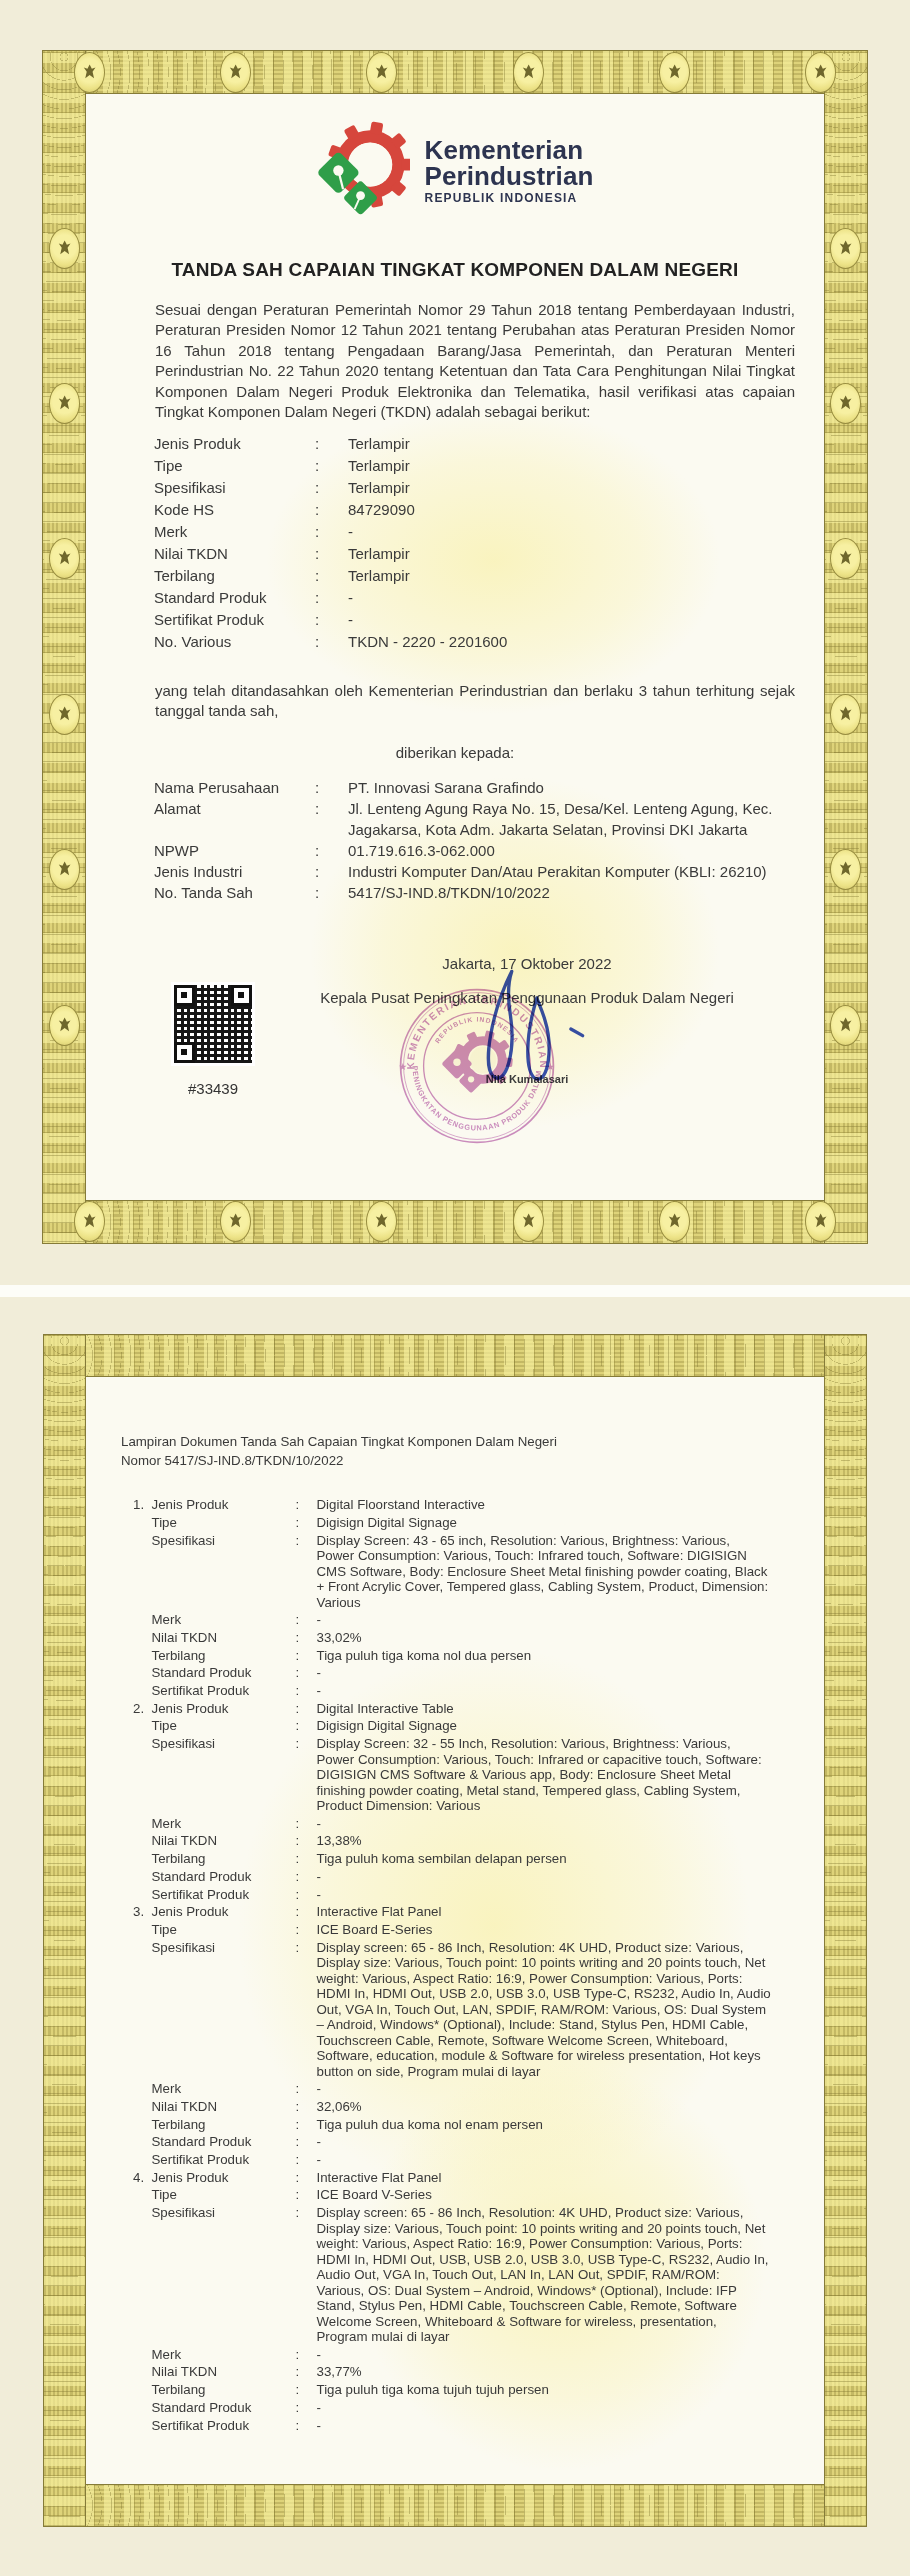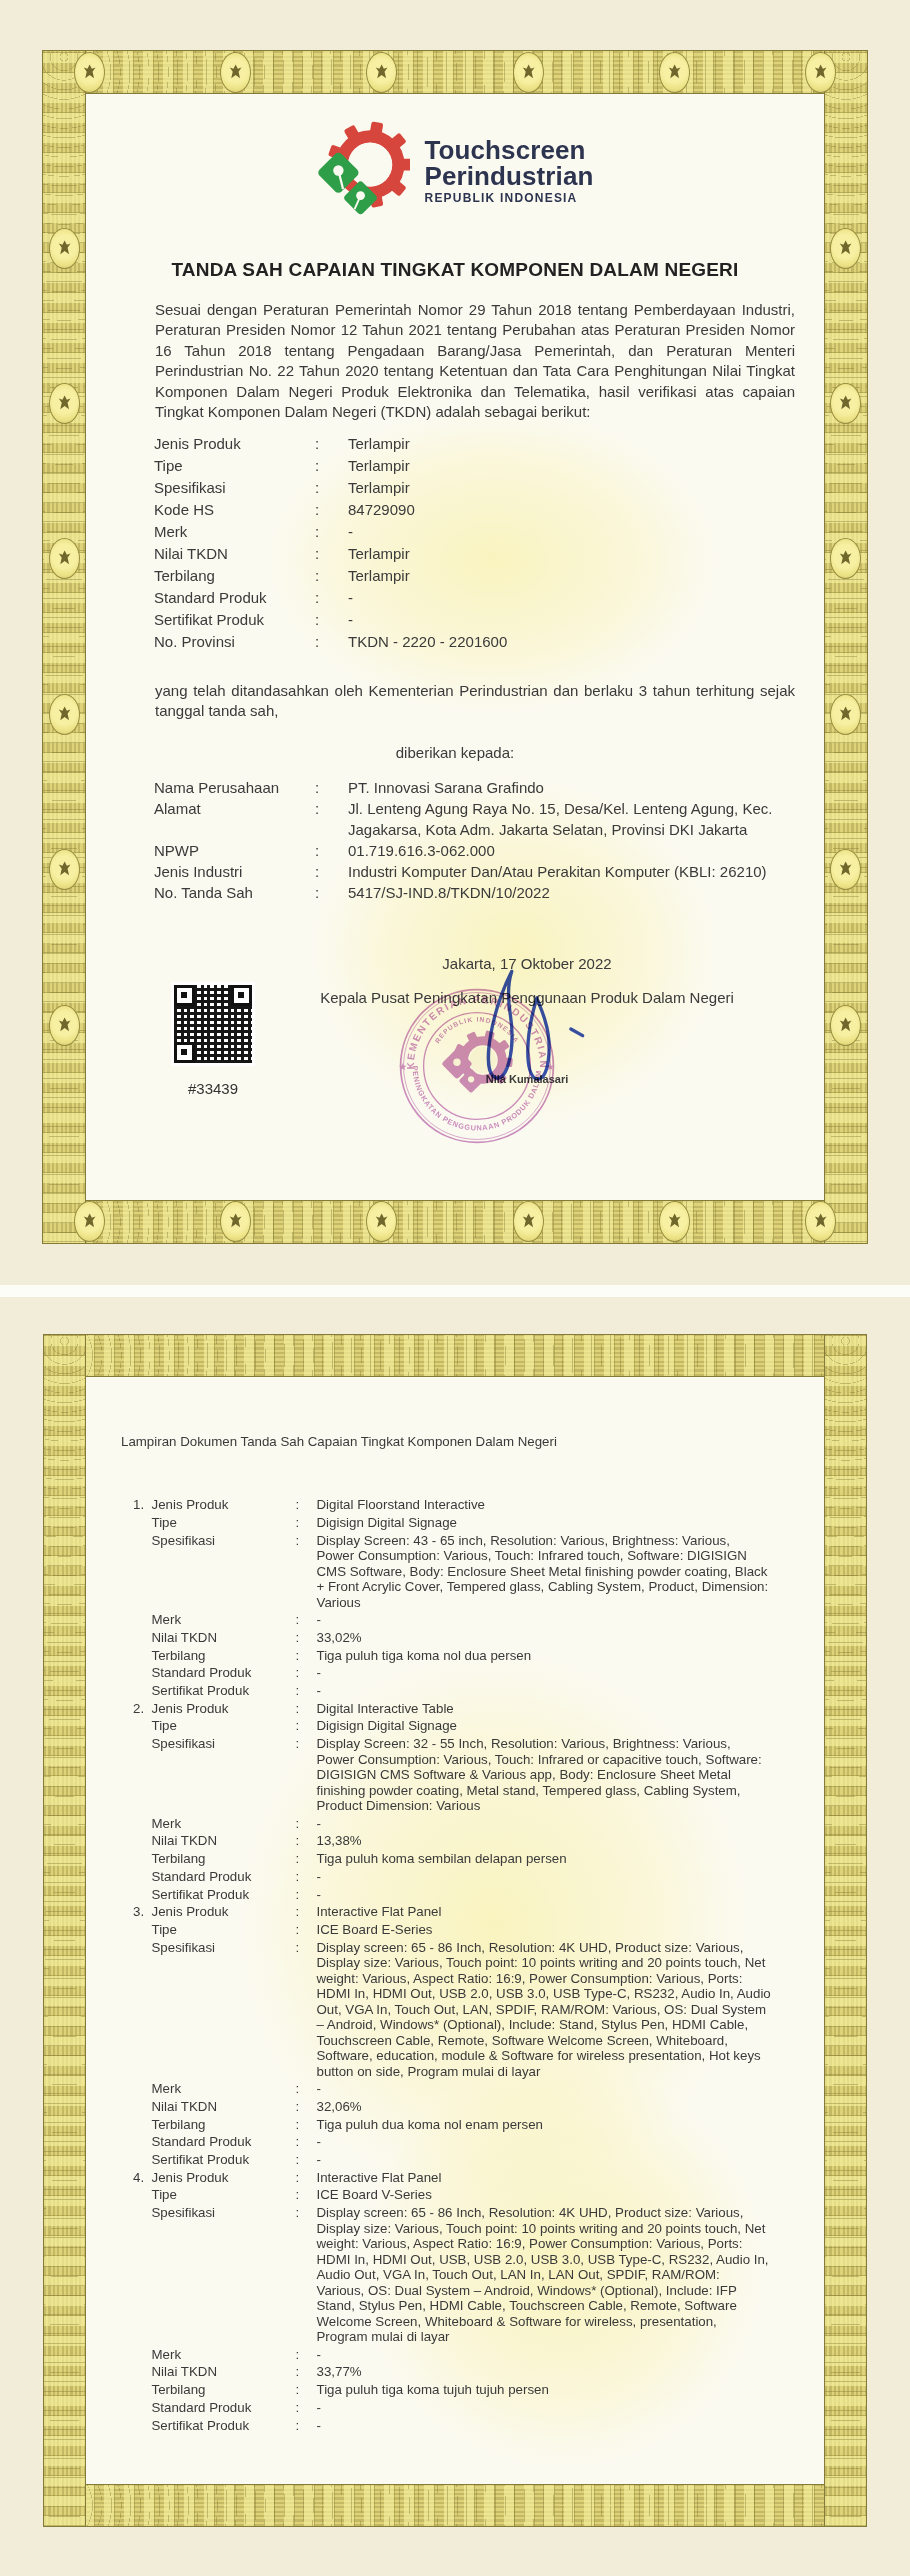--- a/index.html
+++ b/index.html
@@ -98,21 +98,21 @@
       <g>
         <rect x="8" y="50" width="42" height="42" rx="6" transform="rotate(45 29 71)" fill="#2f9e49"></rect>
         <circle cx="29" cy="68" r="7" fill="#fbfaf1"></circle>
         <rect x="27.5" y="68" width="3" height="26" fill="#fbfaf1" transform="rotate(-14 29 68)"></rect>
         <rect x="42" y="88" width="34" height="34" rx="5" transform="rotate(45 59 105)" fill="#2f9e49"></rect>
         <circle cx="59" cy="102" r="6" fill="#fbfaf1"></circle>
         <rect x="57.8" y="102" width="2.6" height="20" fill="#fbfaf1" transform="rotate(24 59 102)"></rect>
       </g>
     </svg>
     <div class="brand">
-      <div class="big">Touchscreen</div>
+      <div class="big">Kementerian</div>
       <div class="big">Perindustrian</div>
       <div class="small">REPUBLIK INDONESIA</div>
     </div>
   </div>
 
   <div class="abs title" style="top:209px;left:0;">TANDA SAH CAPAIAN TINGKAT KOMPONEN DALAM NEGERI</div>
 
   <div class="abs intro" style="top:250px;left:113px;width:640px;">Sesuai dengan Peraturan Pemerintah Nomor 29 Tahun 2018 tentang Pemberdayaan Industri, Peraturan Presiden Nomor 12 Tahun 2021 tentang Perubahan atas Peraturan Presiden Nomor 16 Tahun 2018 tentang Pengadaan Barang/Jasa Pemerintah, dan Peraturan Menteri Perindustrian No. 22 Tahun 2020 tentang Ketentuan dan Tata Cara Penghitungan Nilai Tingkat Komponen Dalam Negeri Produk Elektronika dan Telematika, hasil verifikasi atas capaian Tingkat Komponen Dalam Negeri (TKDN) adalah sebagai berikut:</div>
 
   <div class="abs kv kv1" id="fields1" style="top:383px;left:112px;width:651px;">
@@ -136,21 +136,21 @@
       <span class="kv-value">Terlampir</span>
       <span class="kv-label">Terbilang</span>
       <span class="kv-colon">:</span>
       <span class="kv-value">Terlampir</span>
       <span class="kv-label">Standard Produk</span>
       <span class="kv-colon">:</span>
       <span class="kv-value">-</span>
       <span class="kv-label">Sertifikat Produk</span>
       <span class="kv-colon">:</span>
       <span class="kv-value">-</span>
-      <span class="kv-label">No. Provinsi</span>
+      <span class="kv-label">No. Various</span>
       <span class="kv-colon">:</span>
       <span class="kv-value">TKDN - 2220 - 2201600</span>
     </div>
 
   <div class="abs intro" style="top:631px;left:113px;width:640px;text-align:justify;">yang telah ditandasahkan oleh Kementerian Perindustrian dan berlaku 3 tahun terhitung sejak tanggal tanda sah,</div>
 
   <div class="abs center-line" style="top:694px;left:0;width:100%;">diberikan kepada:</div>
 
   <div class="abs kv kv2" id="fields2" style="top:727px;left:112px;width:651px;">
       <span class="kv-label">Nama Perusahaan</span>
@@ -358,20 +358,21 @@
   <div class="band" style="left:0;top:0;width:824px;height:43px;"></div>
   <div class="band" style="left:0;bottom:0;width:824px;height:43px;"></div>
   <div class="band vert" style="left:0;top:0;width:43px;height:1193px;"></div>
   <div class="band vert" style="right:0;top:0;width:43px;height:1193px;"></div>
 
   <div class="watermark" style="left:192px;top:311px;width:518px;height:562px;"></div>
   <div class="watermark" style="left:311px;top:725px;width:414px;height:414px;"></div>
 
   <div class="abs p2-header" style="top:98px;left:78px;width:666px;">
     <div>Lampiran Dokumen Tanda Sah Capaian Tingkat Komponen Dalam Negeri</div>
+    <div>Nomor 5417/SJ-IND.8/TKDN/10/2022</div>
   </div>
 
   <div class="abs items" id="items" style="top:161px;left:90px;width:638px;">
       <div class="item-row">
         <span class="">1.</span>
         <span class="">Jenis Produk</span>
         <span class="">:</span>
         <span class="wrapval">Digital Floorstand Interactive</span>
       </div>
       <div class="item-row">

